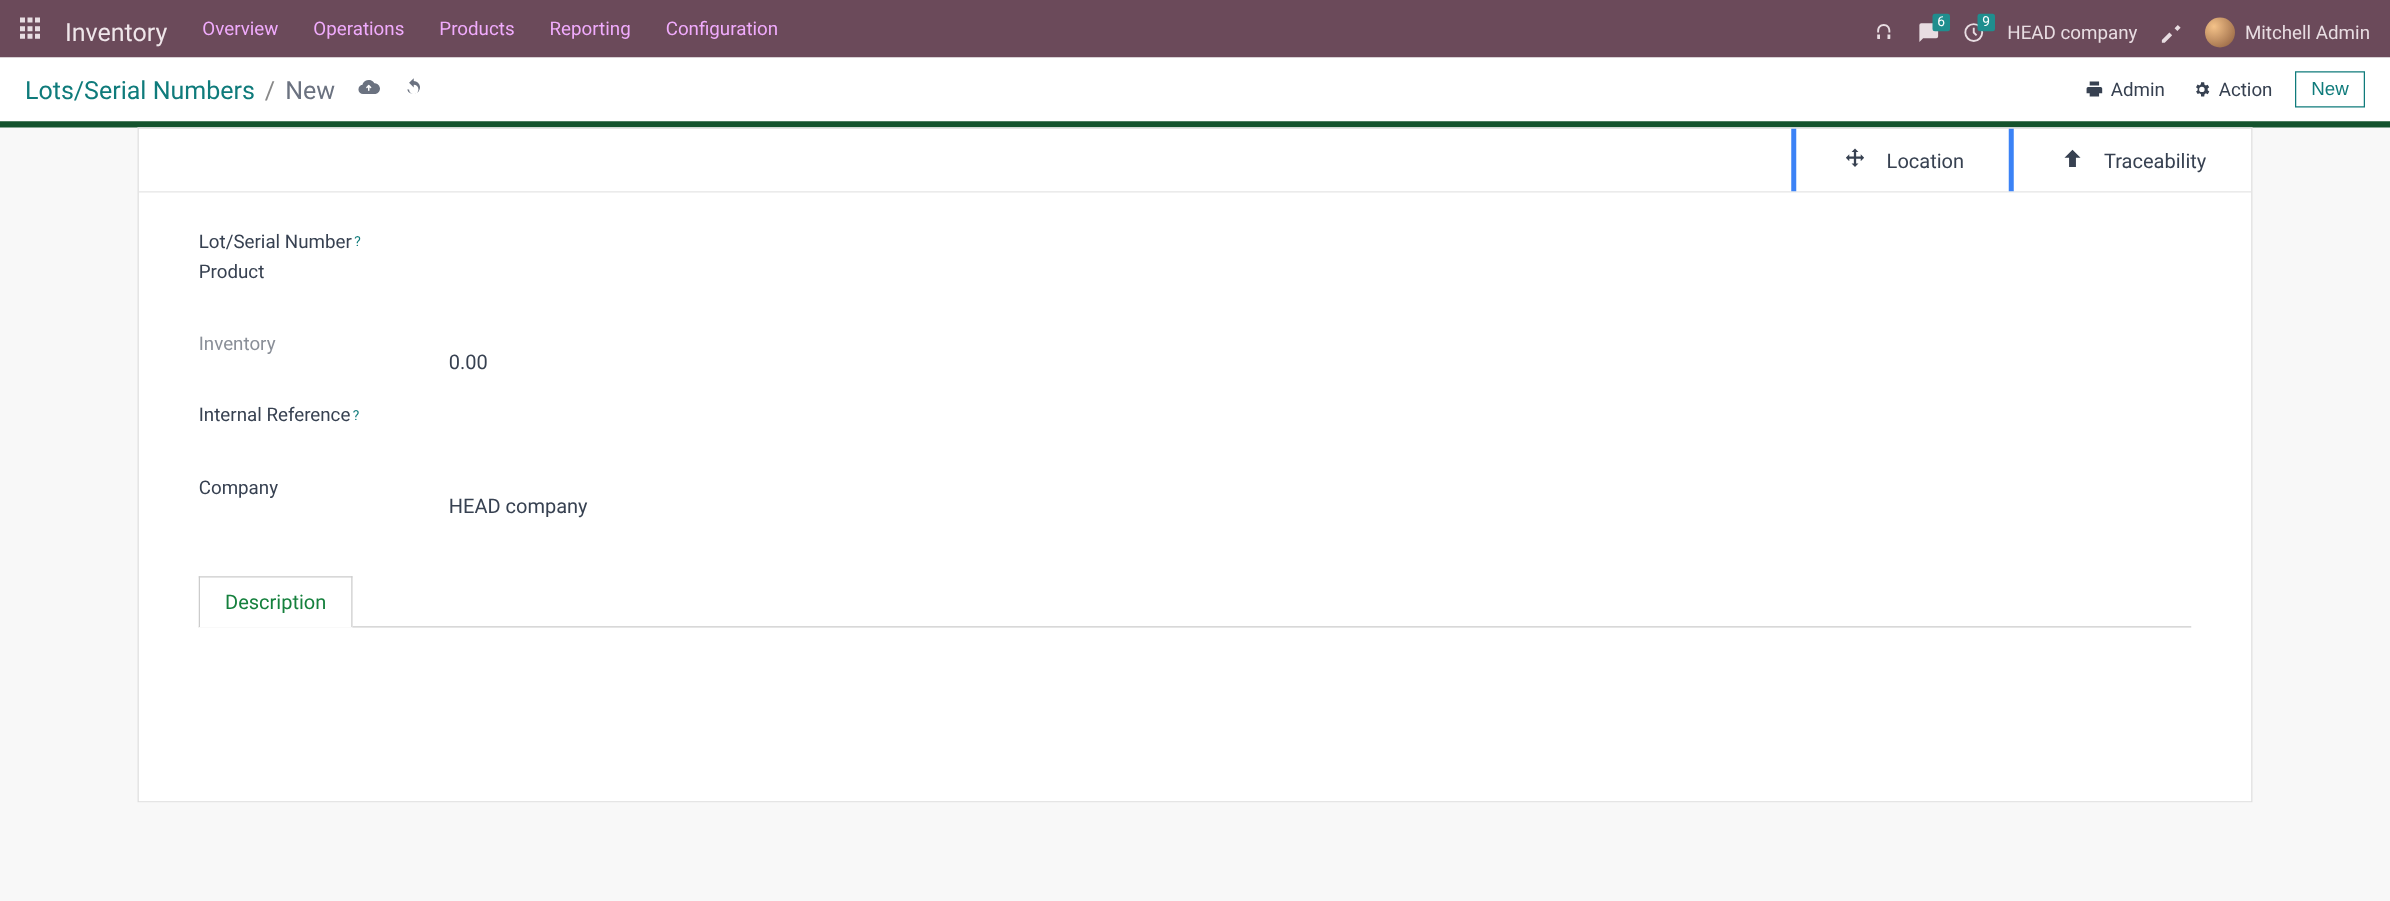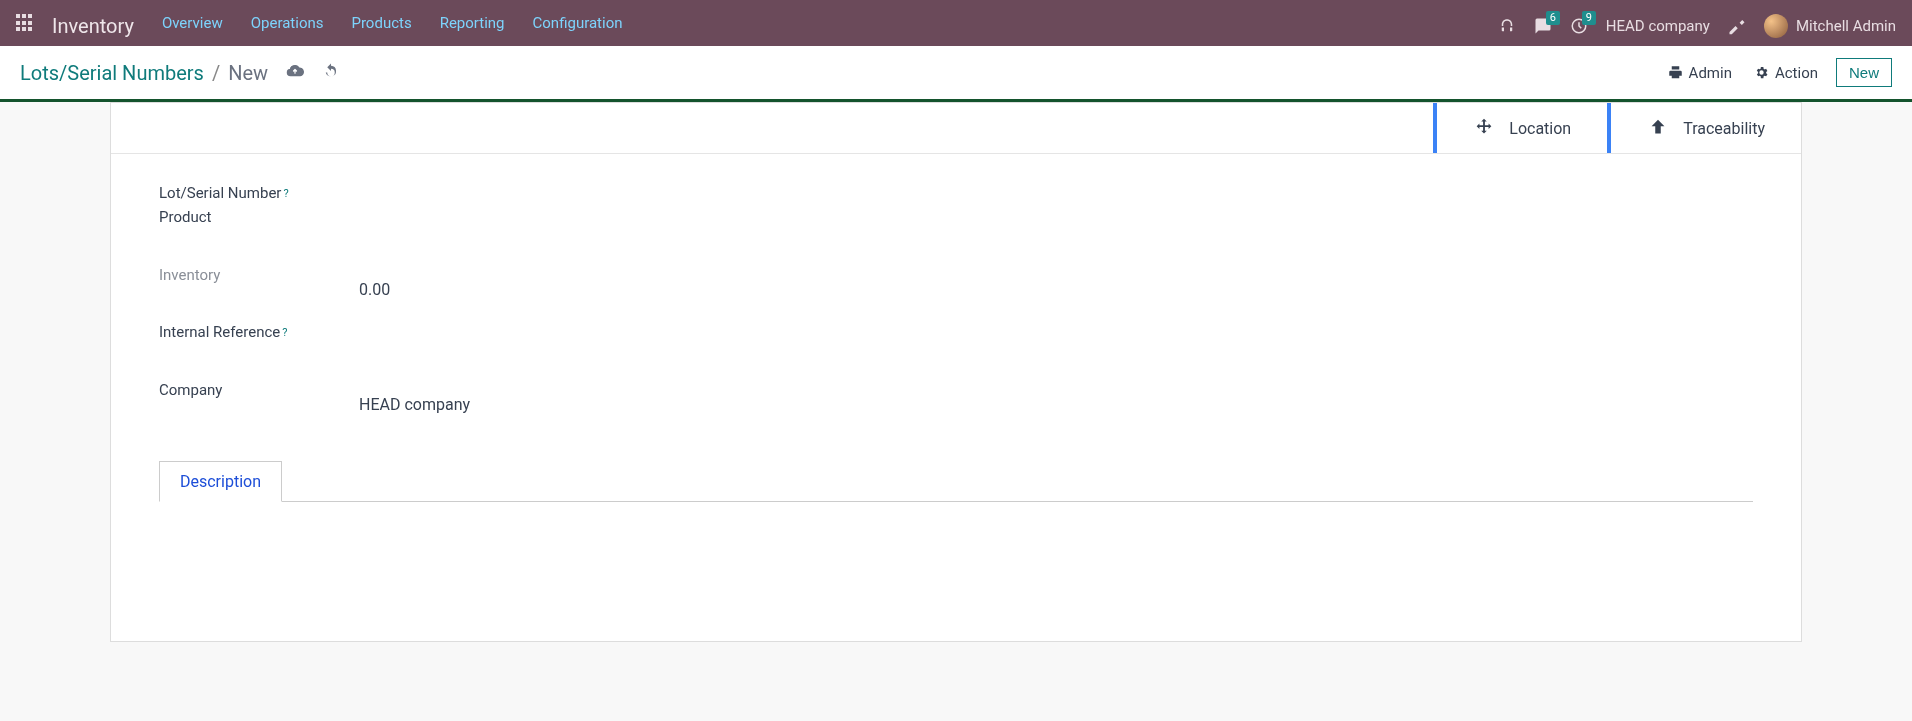--- a/index.html
+++ b/index.html
@@ -4,31 +4,31 @@
 <style>
   * { box-sizing: border-box; margin: 0; padding: 0; }
   body { font-family: -apple-system, BlinkMacSystemFont, "Segoe UI", Roboto, "Helvetica Neue", Arial, sans-serif; background: #f8f8f8; color: #374151; width: 1912px; }
   
   
   .topbar { background: #6b4a5a; height: 46px; display: flex; align-items: flex-start; padding: 14px 16px; color: #e8dde2; }
   .apps-icon { width: 18px; height: 18px; display: inline-flex; flex-wrap: wrap; gap: 2px; cursor: pointer; }
   .apps-icon span { width: 4px; height: 4px; background: #e8dde2; }
   .brand { font-size: 20px; margin-left: 18px; margin-right: 28px; color: #efe6ea; }
   .nav-menu { display: flex; gap: 28px; }
-  .nav-item { font-size: 15px; cursor: pointer; color: #7dd3fc; }
+  .nav-item { font-size: 15px; cursor: pointer; color: #f0abfc; }
   .topbar-right { margin-left: auto; display: flex; align-items: center; gap: 18px; }
   .icon-btn { cursor: pointer; display: inline-flex; align-items: center; position: relative; }
   .icon-btn svg { width: 18px; height: 18px; fill: #e8dde2; }
   .badge { position: absolute; top: -6px; left: 12px; background: #1f8e8e; color: #fff; font-size: 11px; padding: 0 4px; border-radius: 2px; line-height: 14px; }
   .company { font-size: 15px; color: #e8dde2; cursor: pointer; }
   .avatar { width: 24px; height: 24px; border-radius: 50%; background: radial-gradient(circle at 30% 30%, #f4c289, #8a5a3b); display:inline-block; }
   .user { display: flex; align-items: center; gap: 8px; font-size: 15px; color: #e8dde2; cursor: pointer; }
   
   
-  .controlbar { background: #fff; border-bottom: 3px solid #14532d; height: 56px; display: flex; align-items: center; padding: 0 20px; }
+  .controlbar { background: #fff; border-bottom: 5px solid #14532d; height: 56px; display: flex; align-items: center; padding: 0 20px; }
   .breadcrumb { display: flex; align-items: center; gap: 8px; font-size: 20px; }
   .bc-link { color: #0f7b7b; cursor: pointer; }
   .bc-sep { color: #888; }
   .bc-current { color: #6b7280; }
   .status-icons { display: flex; gap: 18px; margin-left: 18px; }
   .status-icons svg { width: 18px; height: 18px; fill: #6b7280; cursor: pointer; }
   .controlbar-right { margin-left: auto; display: flex; align-items: center; gap: 14px; }
   .tool-btn { display: inline-flex; align-items: center; gap: 6px; font-size: 15px; color: #374151; cursor: pointer; padding: 6px 4px; }
   .tool-btn svg { width: 15px; height: 15px; fill: #374151; }
   .new-btn { border: 1px solid #0f7b7b; color: #0f7b7b; padding: 5px 12px; font-size: 15px; cursor: pointer; background: #fff; }
@@ -44,21 +44,21 @@
   .field-label { font-size: 15px; color: #374151; display: flex; align-items: center; gap: 2px; }
   .help-q { color: #0f7b7b; font-size: 11px; vertical-align: super; }
   .big-input { font-size: 34px; border: none; outline: none; width: 100%; border-bottom: 1px solid #1a7f7f; padding: 6px 0 4px 0; color: #374151; font-family: inherit; }
   .big-input-wrap { margin-top: 4px; margin-bottom: 20px; max-width: 1240px; }
   
   .form-grid { display: grid; grid-template-columns: 200px 1fr; row-gap: 18px; align-items: center; max-width: 900px; }
   .muted { color: #8a8f98; }
   .val { font-size: 16px; color: #374151; margin-top: 30px; }
   
   .tabbar { margin-top: 36px; padding: 0 48px; }
-  .tab { display: inline-block; border: 1px solid #ccc; border-bottom: 1px solid #fff; padding: 10px 20px; font-size: 16px; color: #1d4ed8; cursor: pointer; position: relative; top: 1px; background: #fff; }
+  .tab { display: inline-block; border: 1px solid #ccc; border-bottom: 1px solid #fff; padding: 10px 20px; font-size: 16px; color: #15803d; cursor: pointer; position: relative; top: 1px; background: #fff; }
   .tab-content { border-top: 1px solid #ccc; min-height: 140px; }
   
   
   .marker { position: absolute; width: 18px; height: 12px; background: #c93bd8; border-radius: 50% 50% 50% 50% / 60% 60% 40% 40%; opacity: 0.85; }
 </style>
 </head>
 <body>
 
 <div class="topbar">
   <div class="apps-icon">

